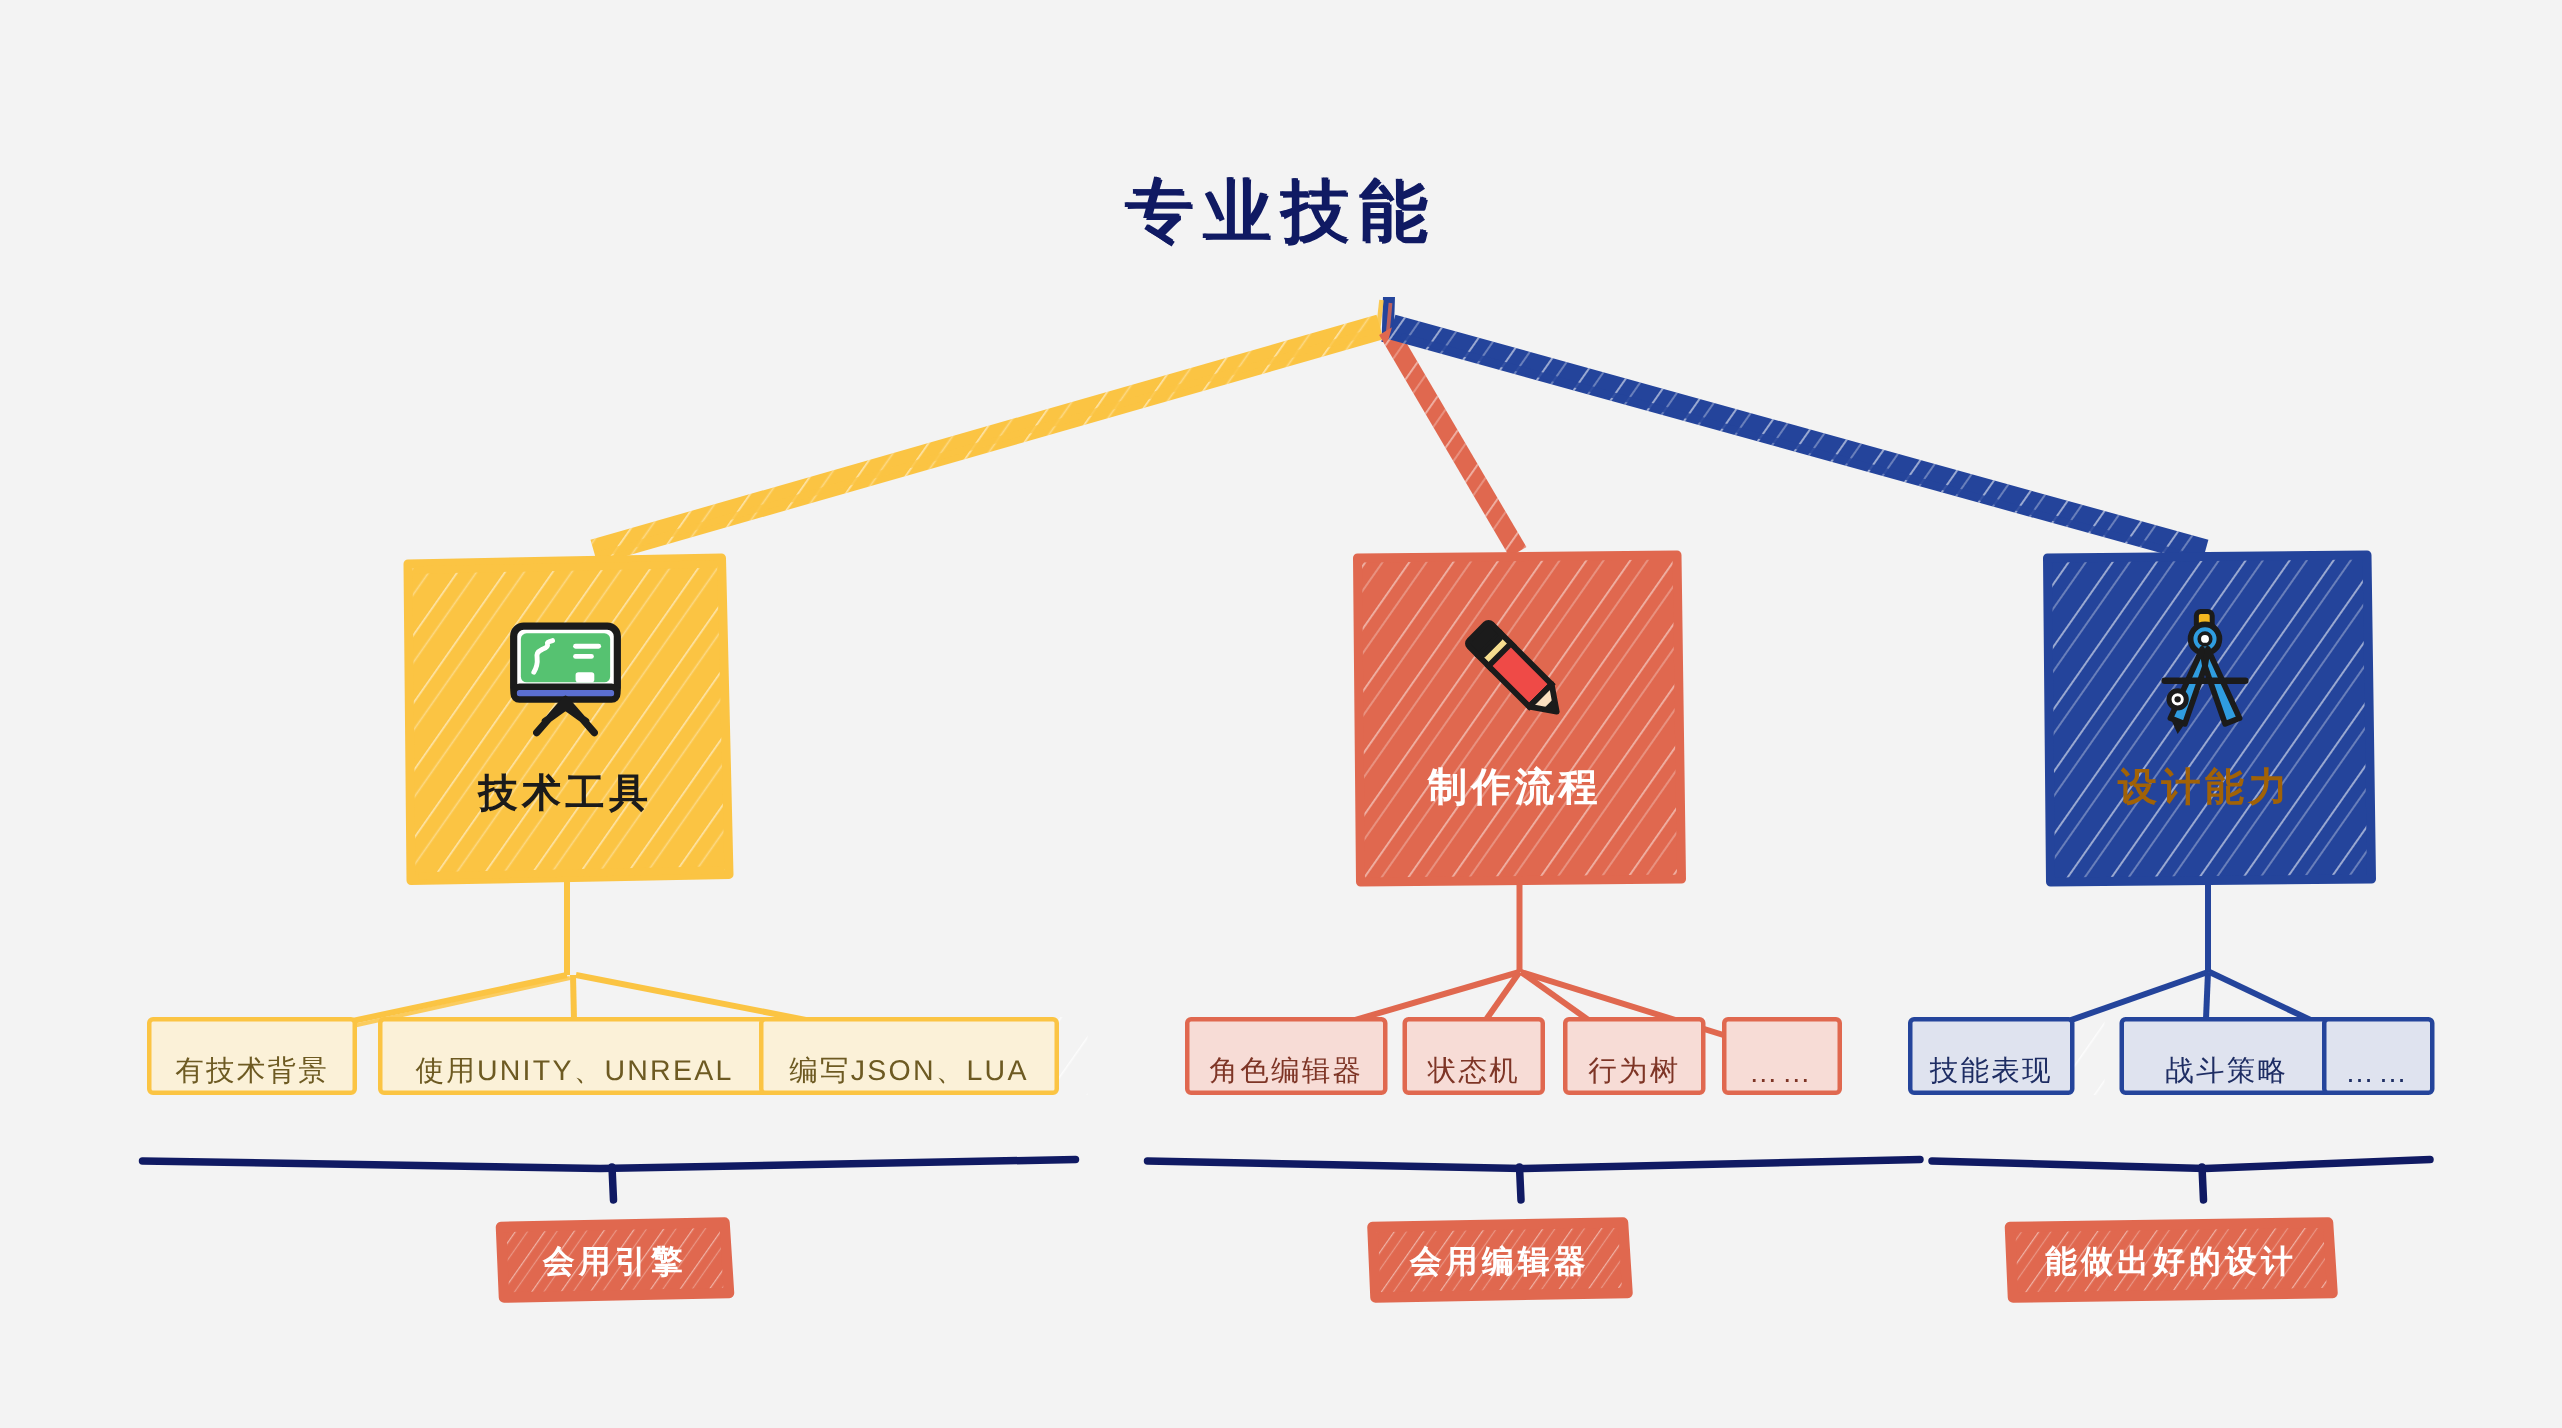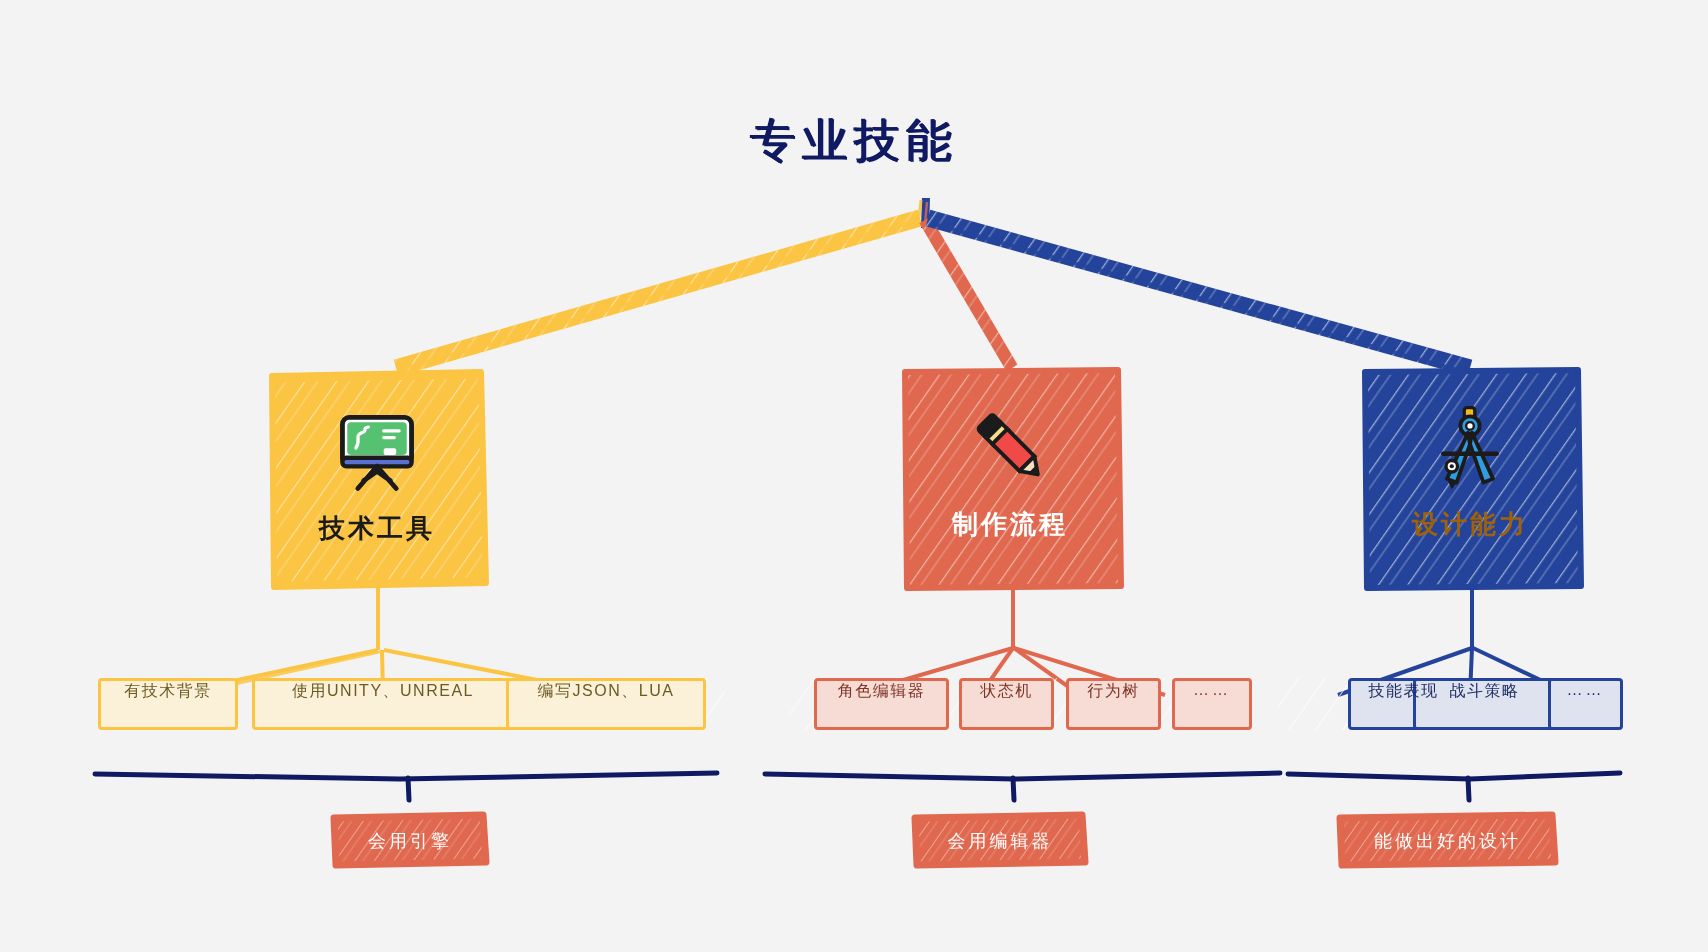--- a/index.html
+++ b/index.html
@@ -82,58 +82,57 @@
   .card.yellow { left: 270px;  top: 372px; }
   .card.red    { left: 903px;  top: 368px; align-items: center; }
   .card.blue   { left: 1363px; top: 368px; }
 
   
   .subbox {
     position: absolute;
     height: 52px;
     box-sizing: border-box;
     display: flex;
-    align-items: flex-start;
+    align-items: flex-end;
     justify-content: center;
     border-radius: 4px;
-    font-size: 16px;
+    font-size: 19px;
     letter-spacing: 1.5px;
     white-space: nowrap;
     overflow: hidden;
   }
   .subbox span { position: relative; z-index: 3; }
   .subbox.yellow {
     background: #fbf1d8;
     border: 3px solid #fbc443;
     color: #6d5a22;
   }
   .subbox.red {
     background: #f7dcd6;
     border: 3px solid #e0684f;
     color: #7e3526;
-    margin-left: 24px;
   }
   .subbox.blue {
     background: #dfe3ef;
     border: 3px solid #24449b;
     color: #1e2d63;
   }
   .subbox.dots { letter-spacing: 3px; }
 
   
   .result-tag {
     position: absolute;
     height: 48px;
     display: flex;
     align-items: center;
     justify-content: center;
     color: #ffffff;
-    font-size: 18px;
+    font-size: 21px;
     letter-spacing: 3px;
-    font-weight: normal;
+    font-weight: bold;
     white-space: nowrap;
   }
   .result-tag span { position: relative; z-index: 3; }
 </style>
 </head>
 <body>
 
 <div id="stage">
 
   <svg id="sketch-layer" viewBox="0 0 1708 952" xmlns="http://www.w3.org/2000/svg">
@@ -341,21 +340,21 @@
   <div class="subbox red" style="left:935px; top:678px; width:95px;">
     <span>状态机</span>
   </div>
   <div class="subbox red" style="left:1042px; top:678px; width:95px;">
     <span>行为树</span>
   </div>
   <div class="subbox red dots" style="left:1148px; top:678px; width:80px;">
     <span>……</span>
   </div>
 
-  <div class="subbox blue" style="left:1348px; top:678px; width:111px;">
+  <div class="subbox blue" style="left:1272px; top:678px; width:111px;">
     <span>技能表现</span>
   </div>
   <div class="subbox blue" style="left:1413px; top:678px; width:143px;">
     <span>战斗策略</span>
   </div>
   <div class="subbox blue dots" style="left:1548px; top:678px; width:75px;">
     <span>……</span>
   </div>
 
   <div class="result-tag" style="left:334px; top:817px; width:152px;">

